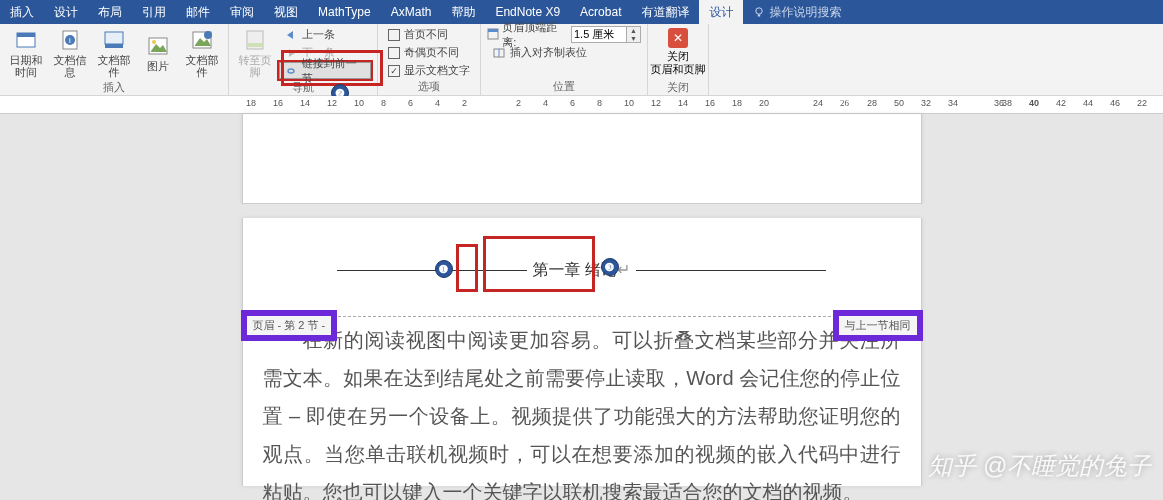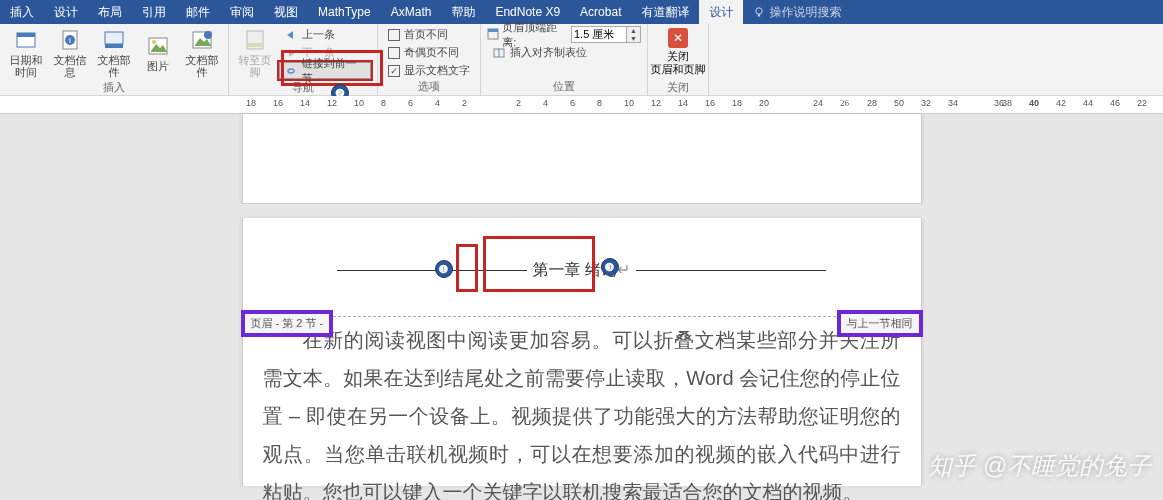--- a/index.html
+++ b/index.html
@@ -48,21 +48,21 @@
 .pages-wrap { position: relative; background: #e6e6e6; height: 386px; padding-top: 0; }
 .page { background: #fff; width: 680px; margin: 0 auto; position: relative; border-left: 1px solid #ccc; border-right: 1px solid #ccc; box-shadow: 0 0 4px rgba(0,0,0,.1); }
 .page-top { height: 90px; border-bottom: 1px solid #ccc; }
 .gap { height: 14px; background: #e6e6e6; }
 .page-main { background: #fff; padding: 0; position: relative; height: 268px; }
 .header-blk { padding: 38px 20px 12px; text-align: center; position: relative; }
 .header-rule-row { display: flex; align-items: center; justify-content: center; position: relative; }
 .hr-line { border-top: 1px solid #333; }
 .header-text-wrap { position: relative; padding: 4px 6px; font-family: "SimSun"; font-size: 16px; color: #333; }
 .dashed-sep { border-top: 1px dashed #aaa; position: absolute; left: 0; right: 0; }
-.hdr-badge { position: absolute; background: #f5f5f5; border: 4px solid #6d28d9; font-size: 11px; padding: 2px 6px; color: #555; }
+.hdr-badge { position: absolute; background: #f5f5f5; border: 6px solid #6d28d9; font-size: 11px; padding: 2px 6px; color: #555; }
 .body-content { padding: 8px 20px 0 20px; font-family: "SimSun"; color: #333; }
 .body-content h2 { font-size: 24px; font-weight: normal; padding-left: 0; }
 .body-content h2 .ret { color: #999; font-size: 14px; }
 .para { font-size: 20px; line-height: 1.9; text-align: justify; text-indent: 2em; margin-top: 4px; color: #555; }
 .annotation-text { position: absolute; color: #c62623; font-size: 20px; font-weight: bold; font-family: "SimSun"; }
 .watermark { position: absolute; right: 12px; bottom: 18px; color: #fff; font-size: 24px; opacity: .8; font-style: italic; text-shadow: 0 0 6px rgba(0,0,0,.4); display: flex; align-items: flex-start; gap: 6px; pointer-events: none; }
 .watermark .zhihu { font-weight: bold; letter-spacing: -1px; }
 </style>
 </head>
 <body>

